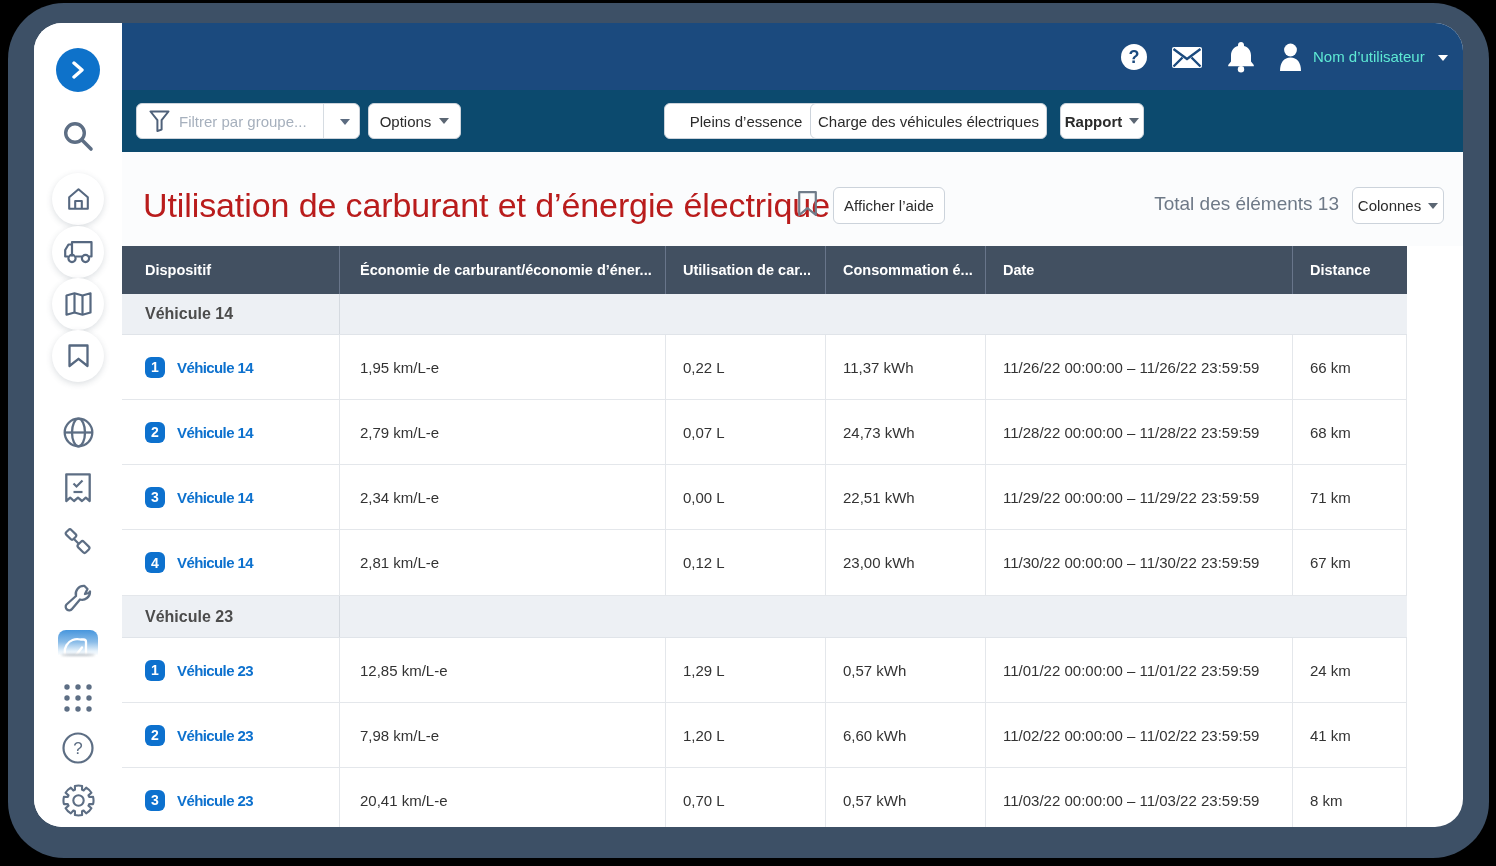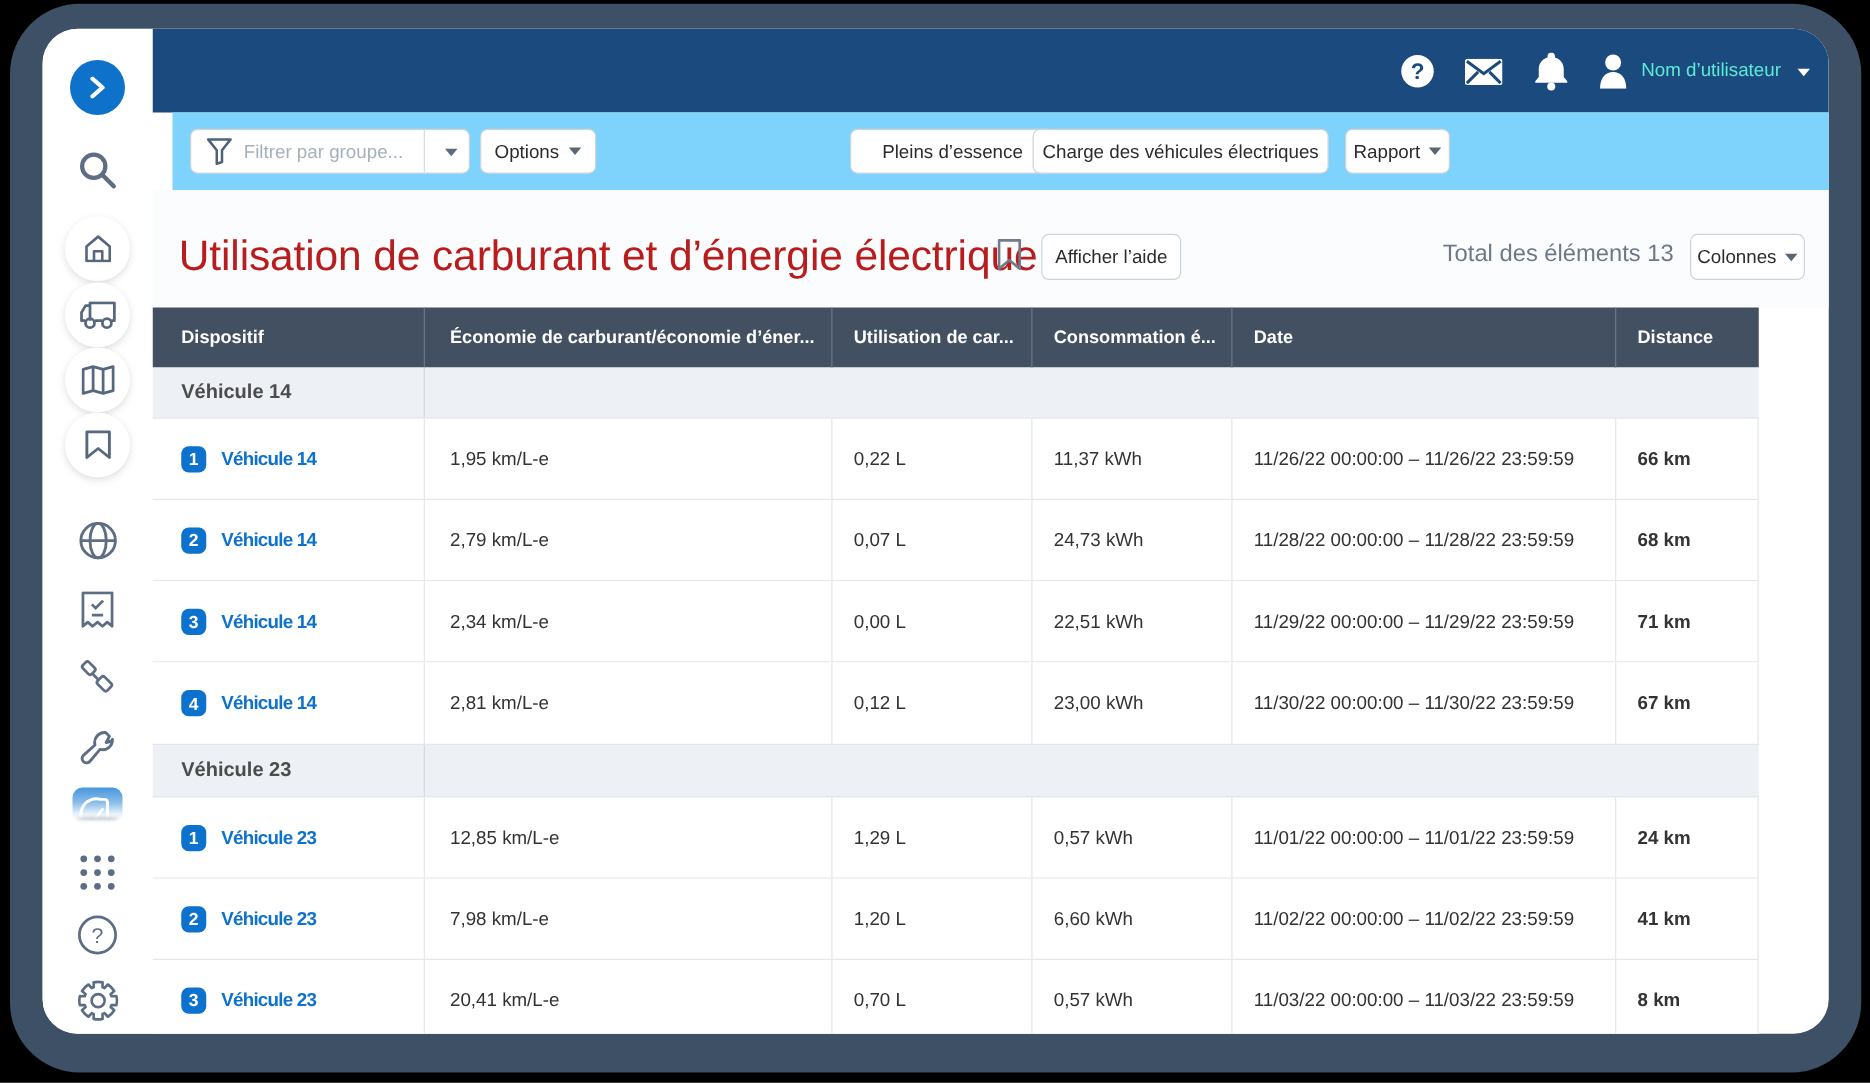--- a/index.html
+++ b/index.html
@@ -7,41 +7,41 @@
 .frame { position:absolute; left:8px; top:3px; width:1481px; height:855px; background:#3d5066; border-radius:56px; }
 .app { position:absolute; left:34px; top:23px; width:1429px; height:804px; background:#fff; border-radius:28px; overflow:hidden; }
 .abs { position:absolute; }
 
 
 .topbar { position:absolute; left:88px; top:0; width:1341px; height:67px; background:#1b4a7e; }
 .topbar .name { position:absolute; right:60px; top:0; height:67px; line-height:67px; color:#5eead4; font-size:16px; }
 .caret { display:inline-block; width:0; height:0; border-left:6px solid transparent; border-right:6px solid transparent; border-top:7px solid #fff; }
 
 
-.toolbar { position:absolute; left:104px; top:67px; width:1341px; height:62px; background:#7dd3fc; }
+.toolbar { position:absolute; left:88px; top:67px; width:1341px; height:62px; background:#0c4a6e; }
 .btn { position:absolute; top:13px; height:36px; background:#fff; border:1px solid #ccd3db; border-radius:6px; font-size:15px; color:#2b2b2b; display:flex; align-items:center; justify-content:center; }
 
 
 .titlebar { position:absolute; left:88px; top:129px; width:1341px; height:94px; background:#fbfcfd; }
 .title { position:absolute; left:21px; top:34px; font-size:34px; color:#b91c1c; letter-spacing:-0.1px; }
 .helpbtn { position:absolute; left:711px; top:35px; width:112px; height:37px; background:#fff; border:1px solid #ccd3db; border-radius:6px; font-size:15px; color:#2b2b2b; display:flex; align-items:center; justify-content:center; }
 .total { position:absolute; right:124px; top:41px; font-size:19px; color:#6e7987; }
 .colbtn { position:absolute; left:1230px; top:35px; width:92px; height:37px; background:#fff; border:1px solid #ccd3db; border-radius:6px; font-size:15px; color:#2b2b2b; display:flex; align-items:center; justify-content:center; gap:7px; }
 
 
 .table { position:absolute; left:88px; top:223px; width:1285px; }
 .trow { display:flex; width:1285px; }
 .thead { background:#425061; height:48px; }
 .thead .c { color:#fff; font-weight:bold; font-size:14.5px; display:flex; align-items:center; border-right:1px solid #68758a; }
 .thead .c:last-child { border-right:none; }
 .grow { background:#edf0f4; height:41px; border-bottom:1px solid #e0e4e9; }
 .grow .c1g { width:218px; border-right:1px solid #d5dae0; display:flex; align-items:center; padding-left:23px; font-weight:bold; font-size:16px; color:#4c4c4c; }
 .drow { background:#fff; height:65px; border-bottom:1px solid #e4e7eb; }
 .drow .c { font-size:15px; color:#333; display:flex; align-items:center; border-right:1px solid #e4e7eb; }
-.drow .c:last-child, .drow .c6 { border-right:1px solid #e4e7eb;font-weight:bold; }
+.drow .c:last-child, .drow .c6 { border-right:1px solid #e4e7eb; }
 .c1 { width:218px; padding-left:23px; }
 .c2 { width:326px; padding-left:20px; }
 .c3 { width:160px; padding-left:17px; }
 .c4 { width:160px; padding-left:17px; }
 .c5 { width:307px; padding-left:17px; }
 .c6 { width:114px; padding-left:17px; }
 .chip { display:inline-flex; width:20px; height:21px; background:#0d71ce; border-radius:6px; color:#fff; font-weight:bold; font-size:14px; align-items:center; justify-content:center; margin-right:12px; }
 .vlink { color:#0d71ce; font-weight:bold; font-size:15px; letter-spacing:-0.6px; }
 
 
@@ -76,21 +76,21 @@
       <svg width="21" height="22" viewBox="0 0 21 22" style="margin-right:9px;">
         <path d="M1.5 1.5 L19.5 1.5 L12.6 10.2 L12.6 19.6 L8.4 21 L8.4 10.2 Z" fill="none" stroke="#4f617a" stroke-width="2" stroke-linejoin="round"></path>
       </svg>
       <span style="color:#a6b0bd;">Filtrer par groupe...</span>
       <div class="abs" style="left:186px; top:0; width:1px; height:34px; background:#d6dce2;"></div>
       <span class="caret abs" style="left:203px; top:15px; border-top-color:#5b6b80; border-left-width:5.5px; border-right-width:5.5px; border-top-width:6.5px;"></span>
     </div>
     <div class="btn" style="left:246px; width:93px; gap:8px;">Options <span class="caret" style="border-top-color:#5b6673; border-left-width:5px; border-right-width:5px; border-top-width:6px;"></span></div>
     <div class="btn" style="left:542px; width:164px;">Pleins d’essence</div>
     <div class="btn" style="left:688px; width:237px;">Charge des véhicules électriques</div>
-    <div class="btn" style="left:938px; width:84px; gap:7px;">Rapport <span class="caret" style="border-top-color:#5b6673; border-left-width:5px; border-right-width:5px; border-top-width:6px;"></span></div>
+    <div class="btn" style="left:938px; width:84px; gap:7px;font-weight:bold;">Rapport <span class="caret" style="border-top-color:#5b6673; border-left-width:5px; border-right-width:5px; border-top-width:6px;"></span></div>
   </div>
   <div class="titlebar">
     <div class="title">Utilisation de carburant et d’énergie électrique</div>
     <svg class="abs" style="left:676px; top:39px;" width="19" height="26" viewBox="0 0 19 26">
       <path d="M1.2 1.2 L17.8 1.2 L17.8 24 L9.5 17.2 L1.2 24 Z" fill="none" stroke="#707c8a" stroke-width="2.2" stroke-linejoin="round"></path>
     </svg>
     <div class="helpbtn">Afficher l’aide</div>
     <div class="total">Total des éléments 13</div>
     <div class="colbtn">Colonnes <span class="caret" style="border-top-color:#5b6673; border-left-width:5px; border-right-width:5px; border-top-width:6px;"></span></div>
   </div>

